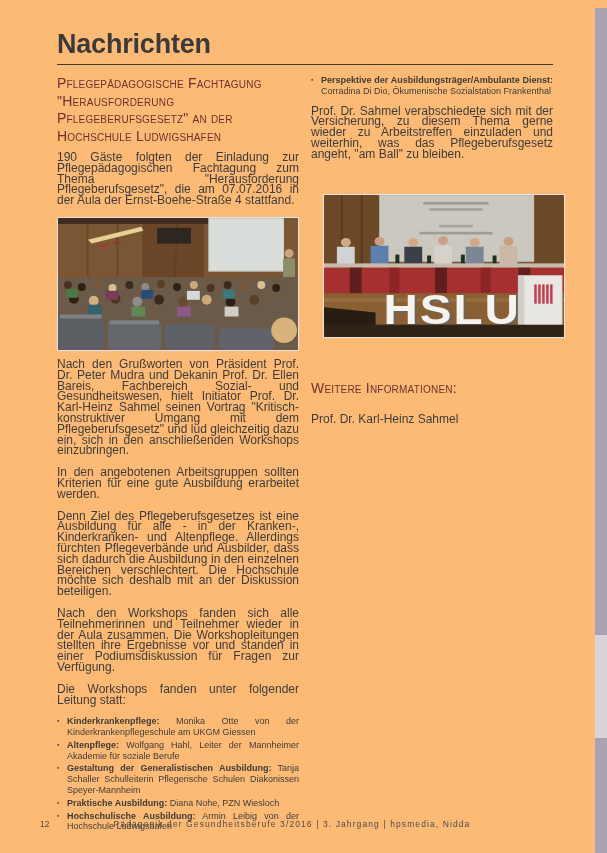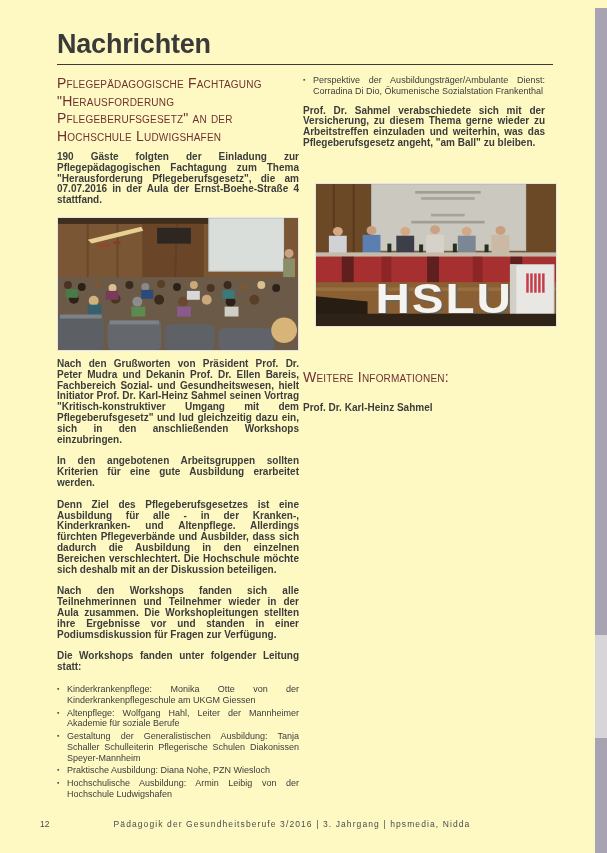--- a/index.html
+++ b/index.html
@@ -1,42 +1,42 @@
 <!DOCTYPE html>
 <html><head>
 <meta charset="utf-8">
 <style>
   html,body{margin:0;padding:0;background:#ffffff;}
-  .page{position:relative;width:607px;height:853px;background:#fef9c3;overflow:hidden;
+  .page{position:relative;width:607px;height:853px;background:#fdba74;overflow:hidden;
         font-family:"Liberation Sans",sans-serif;color:#3c3c3c;}
   .edge-strip{position:absolute;top:8px;right:0;width:12px;height:845px;background:#a8a3b2;}
   .edge-strip-light{position:absolute;top:627px;left:0;width:100%;height:103px;background:#d8d5da;}
   .content{position:absolute;left:57px;top:30px;width:496px;}
   h1.page-title{margin:0 0 6px 0;font-size:27px;line-height:28px;font-weight:bold;
         letter-spacing:-0.2px;color:#3a3a3a;}
   .title-rule{border:none;border-top:1.6px solid #3a3a3a;margin:0 0 10px 0;height:0;}
-  .columns{display:flex;gap:4px;}
+  .columns{display:flex;gap:12px;}
   .col{width:242px;}
-  p{margin:0 0 11px 0;font-size:10px;line-height:10.8px;text-align:justify;color:#3c3c3c;font-weight:bold;}
+  p{margin:0 0 11px 0;font-size:12px;line-height:10.8px;text-align:justify;color:#3c3c3c;}
   h2.section-heading{margin:0 0 7px 0;font-variant:small-caps;font-weight:normal;
         font-size:14px;line-height:17.5px;color:#6f3030;letter-spacing:0.2px;}
   h2.info{margin:42px 0 16px 0;}
   .photo{margin:10px 0 8px 0;width:242px;border:1px solid #e3e3e8;box-sizing:border-box;
         display:block;padding:0;}
   .photo svg{display:block;width:100%;height:100%;}
   .photo.auditorium{height:134px;}
   .photo.podium{height:144px;margin:34px 0 0 12px;}
   .caption{margin:6px 0 0 0;font-size:7.6px;line-height:9px;font-style:italic;color:#5a5a5a;
         text-align:left;}
   ul{list-style:none;margin:0;padding:0;}
   ul.workshop-list{margin-top:6px;}
   ul li{position:relative;padding-left:10px;margin:0 0 2px 0;font-size:9px;line-height:10.8px;
         text-align:justify;color:#3c3c3c;}
   ul li::before{content:"▪";position:absolute;left:0;top:0;font-size:7px;color:#555;}
-  .b{font-weight:normal;}
+  .b{font-weight:bold;}
   .contact{margin:14px 0 0 0;line-height:12px;text-align:left;}
   .contact-email{margin:0;line-height:12px;text-align:left;}
   .footer{position:absolute;left:0;bottom:24px;width:584px;text-align:center;
         font-size:8.5px;letter-spacing:1.1px;color:#4a4a4a;}
   .page-num{position:absolute;left:40px;top:0;letter-spacing:0;}
 </style>
 </head>
 <body>
 
 <div class="page">

